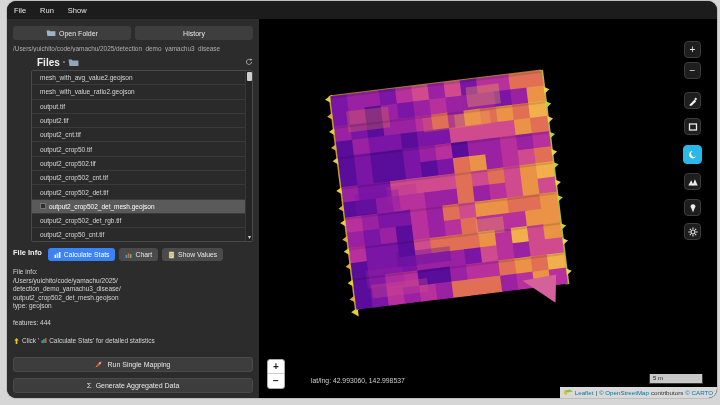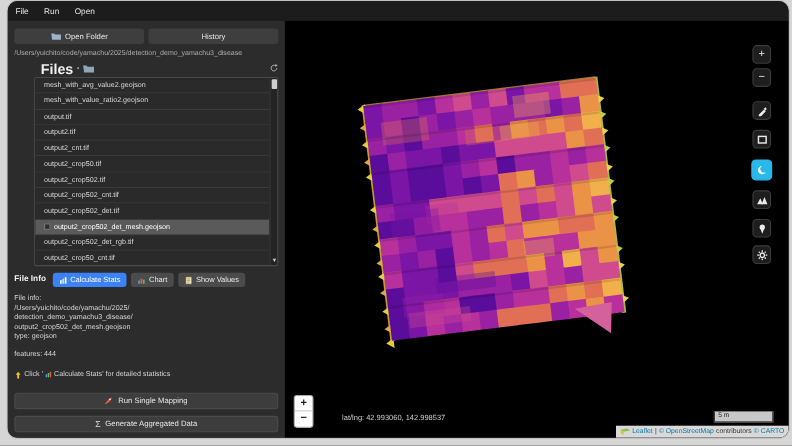--- a/index.html
+++ b/index.html
@@ -9,21 +9,21 @@
   
   .menubar{position:absolute;left:0;top:0;right:0;height:18px;background:#1c1c1c;display:flex;align-items:center;padding-left:7px;gap:14px;}
   .menu-item{color:#e6e6e6;font-size:7.5px;cursor:default;}
   
   .sidebar{position:absolute;left:0;top:18px;width:252px;bottom:0;background:#2c2c2c;padding:7px 6px 0 6px;}
   .btn-row{display:flex;gap:4px;}
   button{border:none;outline:none;font-family:inherit;cursor:pointer;}
   .sbtn{flex:1;height:14px;background:#3e3e3e;border-radius:3px;color:#e8e8e8;font-size:7px;display:flex;align-items:center;justify-content:center;gap:3px;}
   .path{margin-top:5px;color:#aeaeae;font-size:6.4px;white-space:nowrap;overflow:hidden;}
   .files-head{margin-top:5px;display:flex;align-items:center;gap:3px;height:10px;}
-  .fh-label{color:#f0f0f0;font-size:13px;font-weight:bold;padding-left:24px;}
+  .fh-label{color:#f0f0f0;font-size:10px;font-weight:bold;padding-left:24px;}
   .fh-dot{width:2px;height:2px;background:#8a8a8a;border-radius:50%;}
   .ic{display:inline-flex;align-items:center;}
   .ic svg{display:block;}
   .spacer{flex:1;}
   .file-list-wrap{position:relative;margin:3px 0 0 18px;height:172px;background:#242424;border:1px solid #4a4a4a;border-radius:2px;overflow:hidden;}
   .file-list{position:absolute;left:0;top:0;right:7px;bottom:0;}
   .file-row{height:14.3px;display:flex;align-items:center;padding-left:8px;gap:3px;color:#d8d8d8;font-size:6.5px;background:#2a2a2a;border-bottom:1px solid #3a3a3a;white-space:nowrap;overflow:hidden;cursor:pointer;}
   .file-row.selected{background:#5a5a5a;color:#fff;}
   .sel-icon{width:6px;height:6px;background:#2e2e2e;border:1px solid #777;flex:0 0 auto;}
   .fl-scroll{position:absolute;right:0;top:0;width:7px;bottom:0;background:#242424;border-left:1px solid #383838;}
@@ -59,21 +59,21 @@
   .alink{color:#0078a8;text-decoration:none;cursor:pointer;}
 </style>
 </head>
 <body>
 
 <div class="app">
 
   <div class="menubar">
       <span class="menu-item">File</span>
       <span class="menu-item">Run</span>
-      <span class="menu-item">Open</span>
+      <span class="menu-item">Show</span>
     </div>
 
   <div class="sidebar">
     <div class="btn-row">
       <button class="sbtn">
         <span class="ic">
             <svg width="10" height="8" viewBox="0 0 12 10">
               <path d="M0.5 1.8 h3.4 l1 1.1 h6.6 v5.9 h-10 z" fill="#9db4c8"></path>
             </svg>
           </span>

